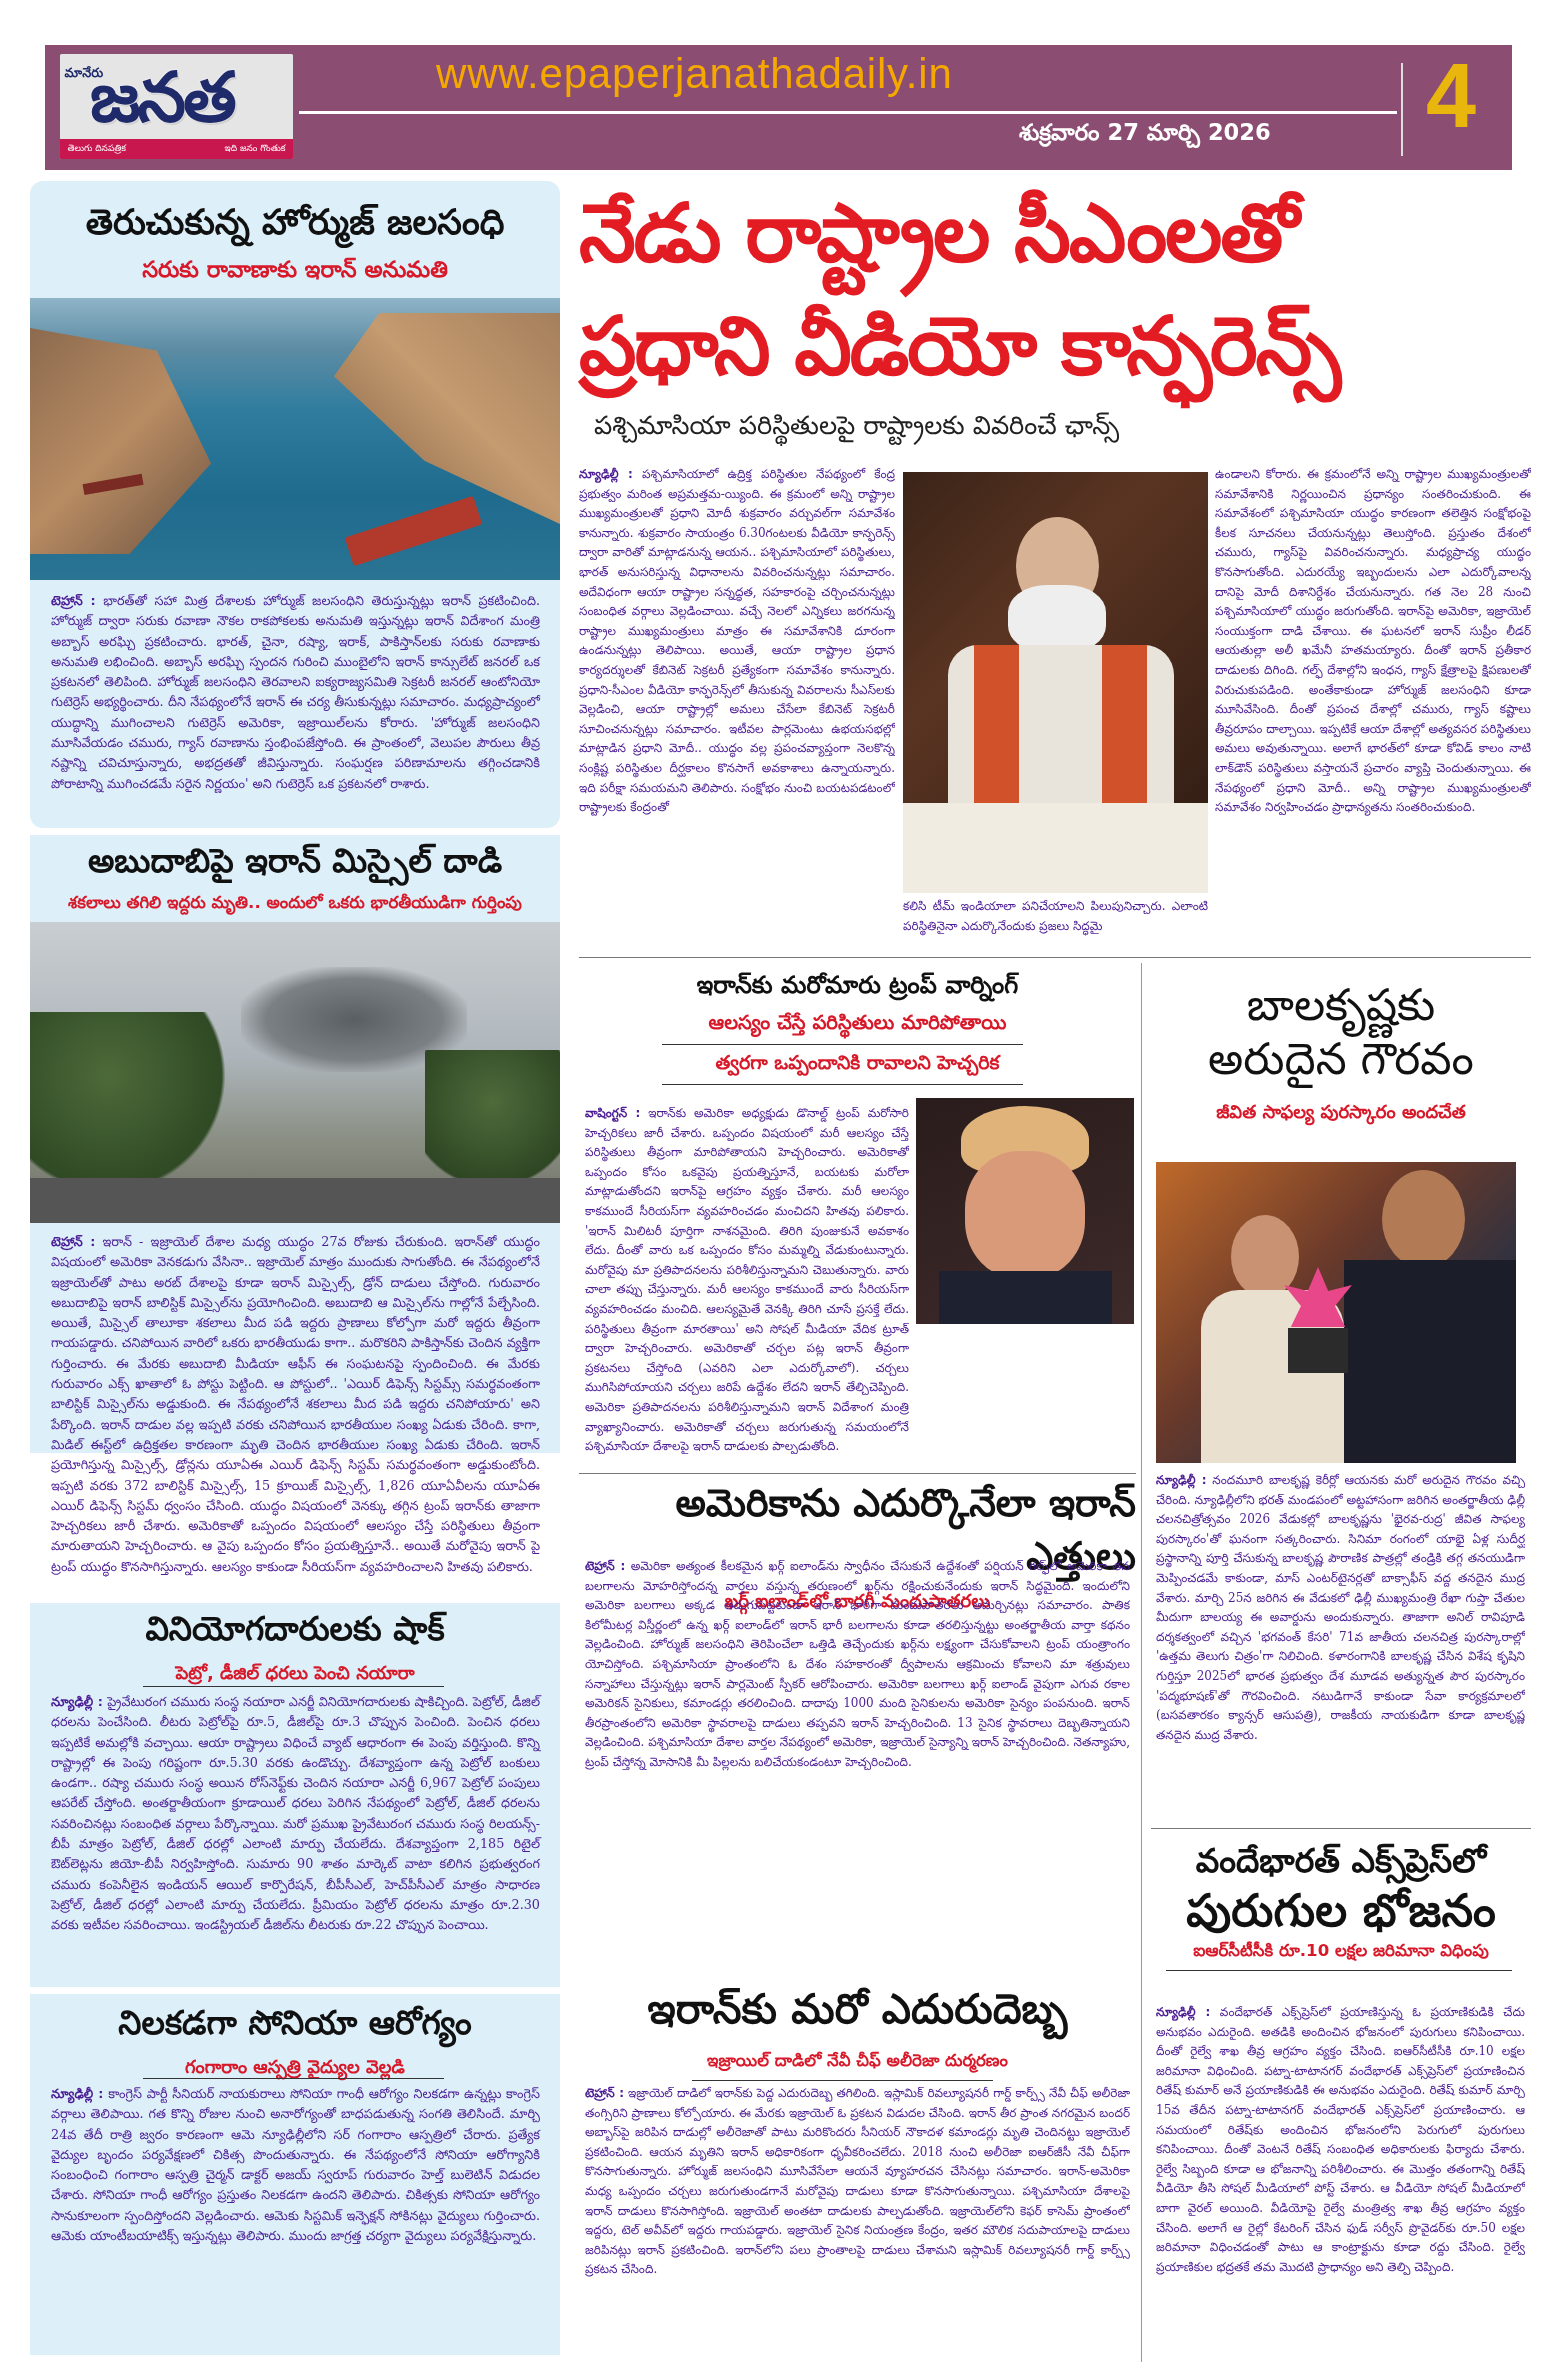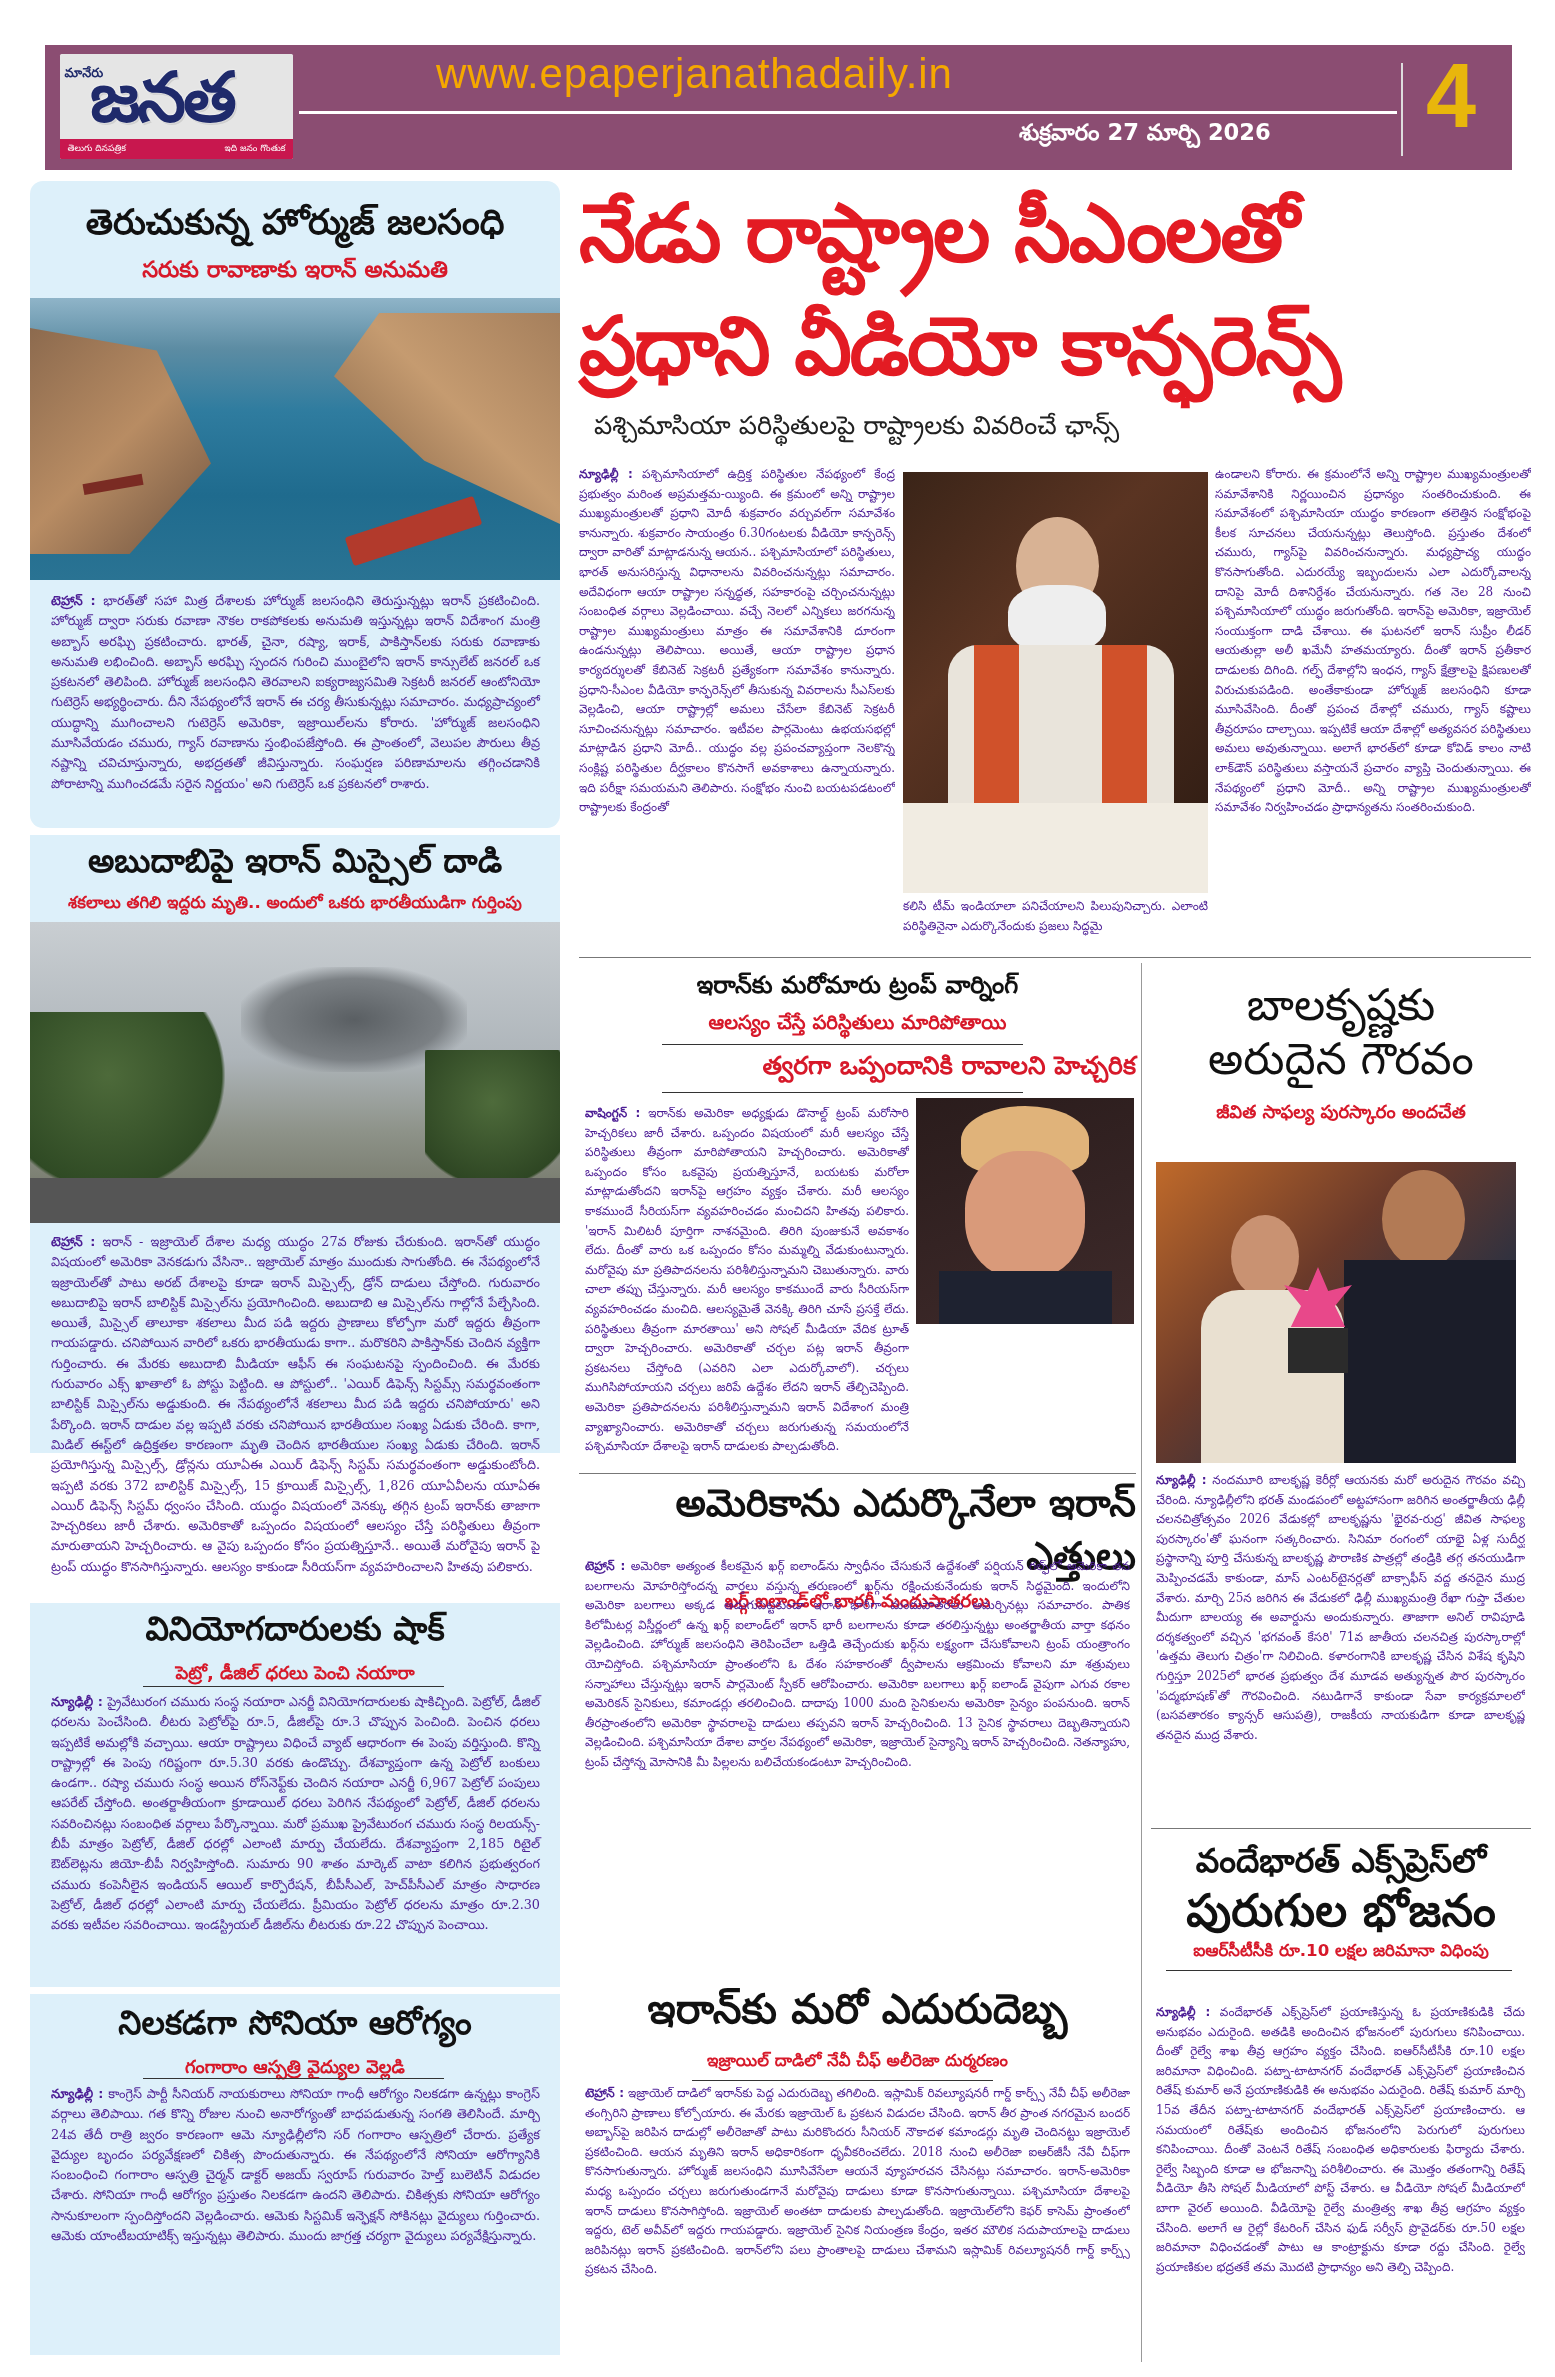--- a/index.html
+++ b/index.html
@@ -102,21 +102,21 @@
 
 <div class="body abs" style="left:1215px;top:465px;width:316px;font-size:12px;line-height:19.6px;height:489px;overflow:hidden;">ఉండాలని కోరారు. ఈ క్రమంలోనే అన్ని రాష్ట్రాల ముఖ్యమంత్రులతో సమావేశానికి నిర్ణయించిన ప్రధాన్యం సంతరించుకుంది. ఈ సమావేశంలో పశ్చిమాసియా యుద్ధం కారణంగా తలెత్తిన సంక్షోభంపై కీలక సూచనలు చేయనున్నట్లు తెలుస్తోంది. ప్రస్తుతం దేశంలో చమురు, గ్యాస్‌పై వివరించనున్నారు. మధ్యప్రాచ్య యుద్ధం కొనసాగుతోంది. ఎదురయ్యే ఇబ్బందులను ఎలా ఎదుర్కోవాలన్న దానిపై మోదీ దిశానిర్దేశం చేయనున్నారు. గత నెల 28 నుంచి పశ్చిమాసియాలో యుద్ధం జరుగుతోంది. ఇరాన్‌పై అమెరికా, ఇజ్రాయెల్ సంయుక్తంగా దాడి చేశాయి. ఈ ఘటనలో ఇరాన్ సుప్రీం లీడర్ ఆయతుల్లా అలీ ఖమేనీ హతమయ్యారు. దీంతో ఇరాన్ ప్రతీకార దాడులకు దిగింది. గల్ఫ్ దేశాల్లోని ఇంధన, గ్యాస్ క్షేత్రాలపై క్షిపణులతో విరుచుకుపడింది. అంతేకాకుండా హోర్ముజ్ జలసంధిని కూడా మూసివేసింది. దీంతో ప్రపంచ దేశాల్లో చమురు, గ్యాస్ కష్టాలు తీవ్రరూపం దాల్చాయి. ఇప్పటికే ఆయా దేశాల్లో అత్యవసర పరిస్థితులు అమలు అవుతున్నాయి. అలాగే భారత్‌లో కూడా కోవిడ్ కాలం నాటి లాక్‌డౌన్ పరిస్థితులు వస్తాయనే ప్రచారం వ్యాప్తి చెందుతున్నాయి. ఈ నేపథ్యంలో ప్రధాని మోదీ.. అన్ని రాష్ట్రాల ముఖ్యమంత్రులతో సమావేశం నిర్వహించడం ప్రాధాన్యతను సంతరించుకుంది.</div>
 
 <div class="rule abs" style="left:579px;top:957px;width:952px;height:0.8px;background:#777;"></div>
 <div class="vline abs" style="left:1141px;top:963px;height:1399px;"></div>
 
 <div class="abs" style="left:579px;top:971px;width:557px;">
   <div class="hl" style="font-size:24px;">ఇరాన్‌కు మరోమారు ట్రంప్ వార్నింగ్</div>
   <div class="sub" style="font-size:19.6px;margin-top:6px;">ఆలస్యం చేస్తే పరిస్థితులు మారిపోతాయి</div>
   <div class="rule" style="position:relative;left:83px;width:361px;height:0.8px;margin:6px 0;"></div>
-  <div class="sub" style="font-size:25px;text-align:right;">త్వరగా ఒప్పందానికి రావాలని హెచ్చరిక</div>
+  <div class="sub" style="font-size:19px;">త్వరగా ఒప్పందానికి రావాలని హెచ్చరిక</div>
   <div class="rule" style="position:relative;left:83px;width:361px;height:0.8px;margin:6px 0;"></div>
 </div>
 <div class="photo" style="left:916px;top:1098px;width:218px;height:226px;background:linear-gradient(160deg,#2A1C1C,#3E2A2A);">
   <div style="position:absolute;left:45px;top:7.5px;width:128px;height:68px;border-radius:50% 50% 30% 30%;background:#E0B37A;"></div>
   <div style="position:absolute;left:49px;top:53px;width:120px;height:128px;border-radius:45%;background:#D99A7A;"></div>
   <div style="position:absolute;left:22.6px;top:173px;width:173px;height:53px;background:#1E2230;"></div>
 </div>
 <div class="body abs" style="left:585px;top:1104px;width:324px;font-size:12px;line-height:19.6px;height:361px;overflow:hidden;"><b>వాషింగ్టన్ :</b> <span>ఇరాన్‌కు అమెరికా అధ్యక్షుడు డొనాల్డ్ ట్రంప్ మరోసారి హెచ్చరికలు జారీ చేశారు. ఒప్పందం విషయంలో మరీ ఆలస్యం చేస్తే పరిస్థితులు తీవ్రంగా మారిపోతాయని హెచ్చరించారు. అమెరికాతో ఒప్పందం కోసం ఒకవైపు ప్రయత్నిస్తూనే, బయటకు మరోలా మాట్లాడుతోందని ఇరాన్‌పై ఆగ్రహం వ్యక్తం చేశారు. మరీ ఆలస్యం కాకముందే సీరియస్‌గా వ్యవహరించడం మంచిదని హితవు పలికారు. 'ఇరాన్ మిలిటరీ పూర్తిగా నాశనమైంది. తిరిగి పుంజుకునే అవకాశం లేదు. దీంతో వారు ఒక ఒప్పందం కోసం మమ్మల్ని వేడుకుంటున్నారు. మరోవైపు మా ప్రతిపాదనలను పరిశీలిస్తున్నామని చెబుతున్నారు. వారు చాలా తప్పు చేస్తున్నారు. మరీ ఆలస్యం కాకముందే వారు సీరియస్‌గా వ్యవహరించడం మంచిది. ఆలస్యమైతే వెనక్కి తిరిగి చూసే ప్రసక్తే లేదు. పరిస్థితులు తీవ్రంగా మారతాయి' అని సోషల్ మీడియా వేదిక ట్రూత్ ద్వారా హెచ్చరించారు. అమెరికాతో చర్చల పట్ల ఇరాన్ తీవ్రంగా ప్రకటనలు చేస్తోంది (ఎవరిని ఎలా ఎదుర్కోవాలో). చర్చలు ముగిసిపోయాయని చర్చలు జరిపే ఉద్దేశం లేదని ఇరాన్ తేల్చిచెప్పింది. అమెరికా ప్రతిపాదనలను పరిశీలిస్తున్నామని ఇరాన్ విదేశాంగ మంత్రి వ్యాఖ్యానించారు. అమెరికాతో చర్చలు జరుగుతున్న సమయంలోనే పశ్చిమాసియా దేశాలపై ఇరాన్ దాడులకు పాల్పడుతోంది.</span></div>
 
 <div class="rule abs" style="left:579px;top:1473px;width:557px;height:0.8px;background:#777;"></div>

